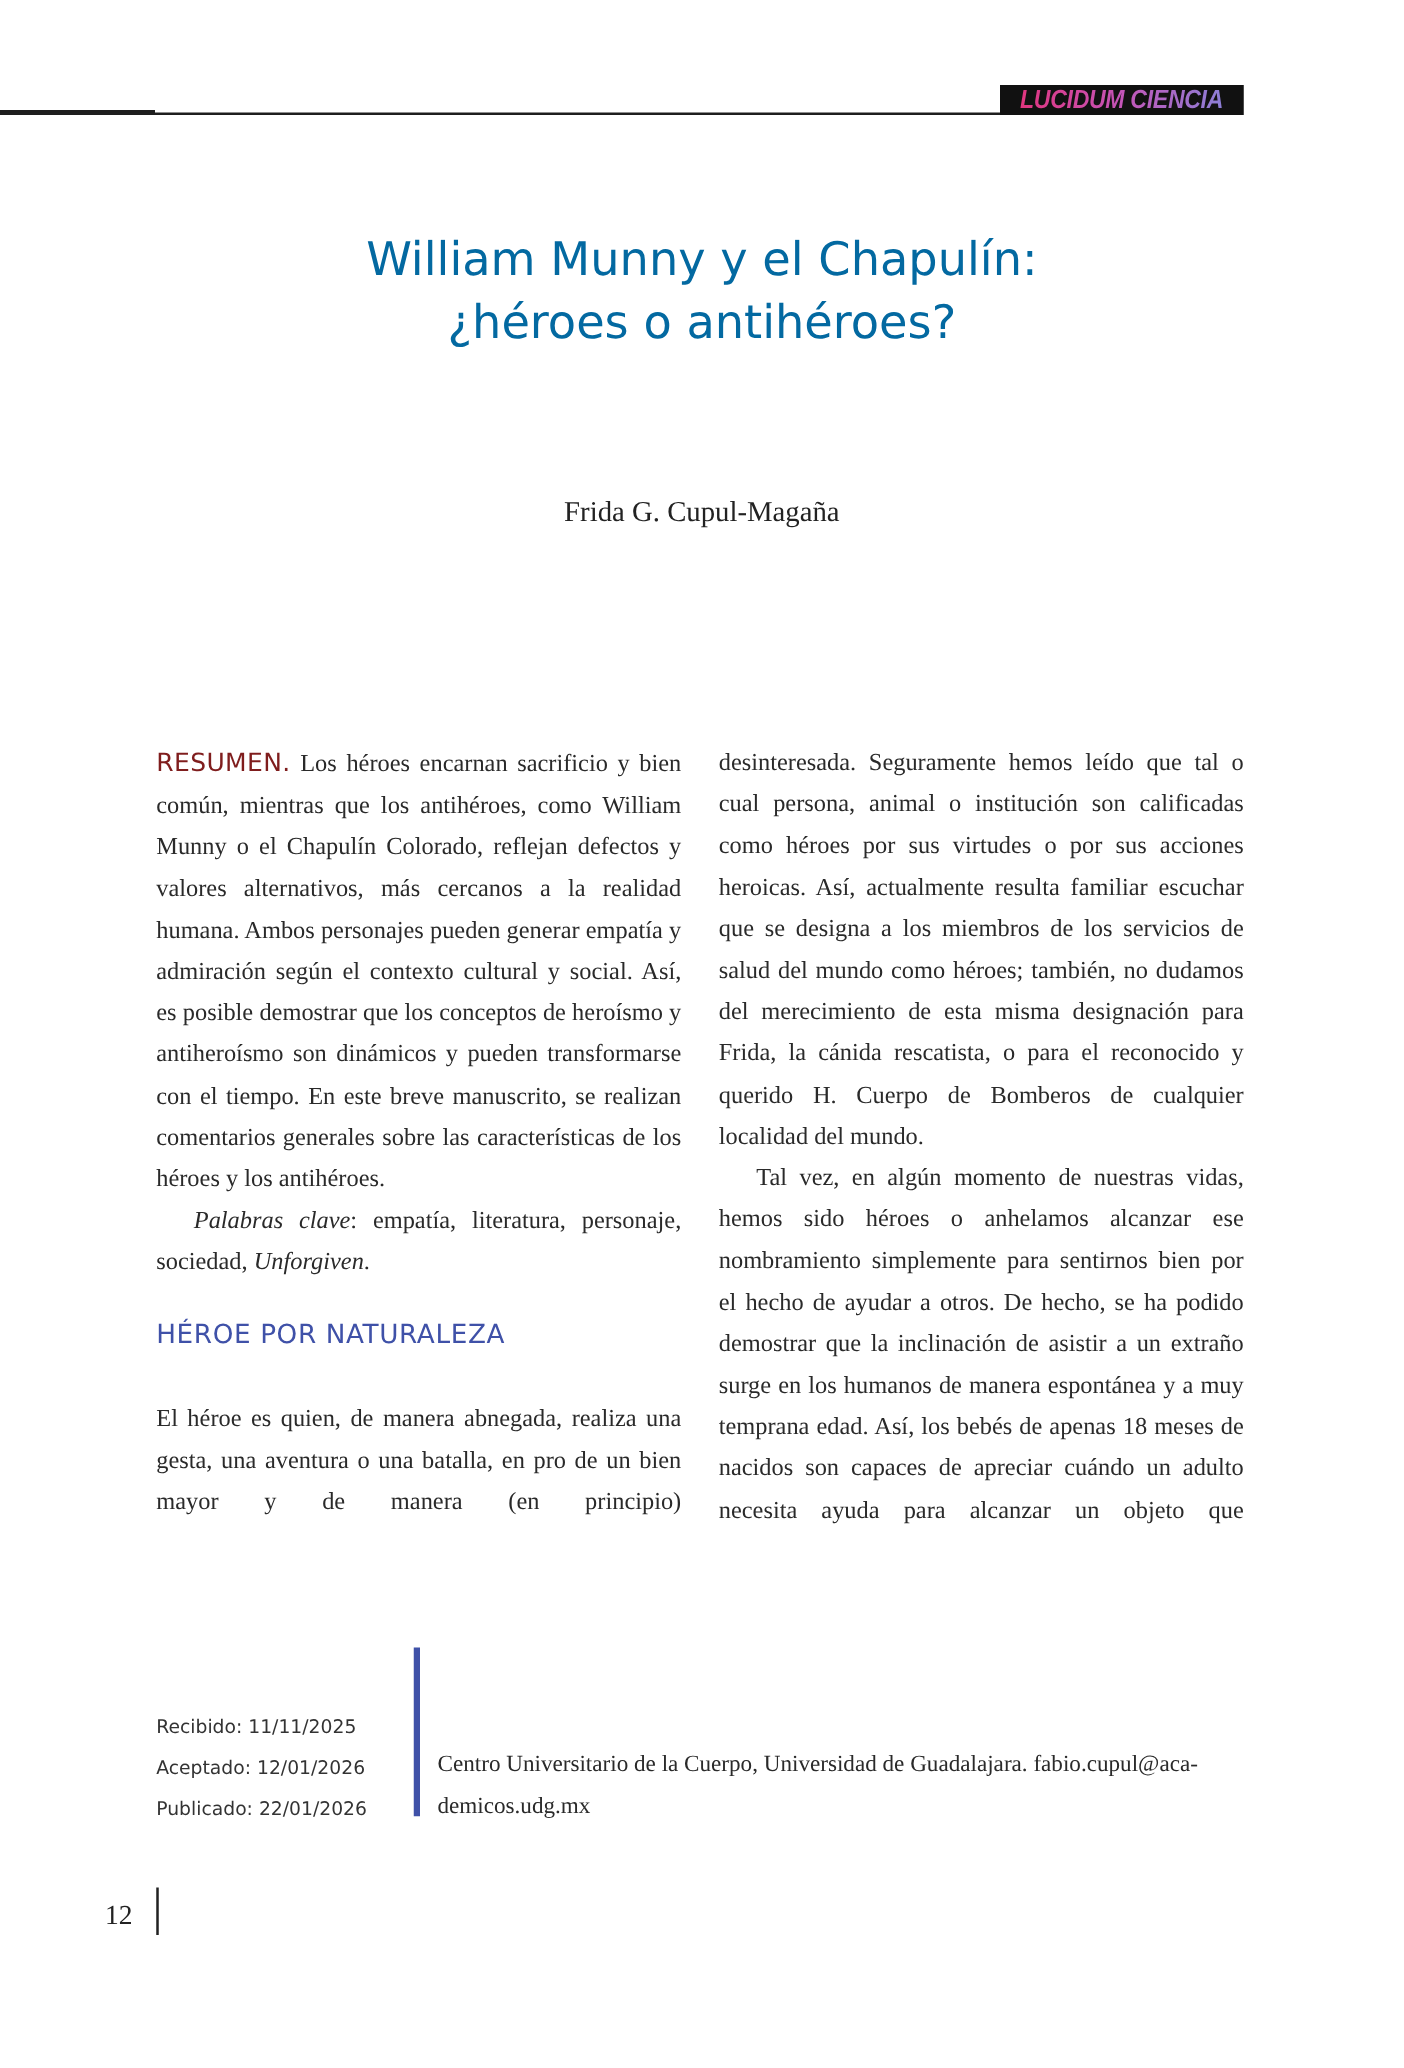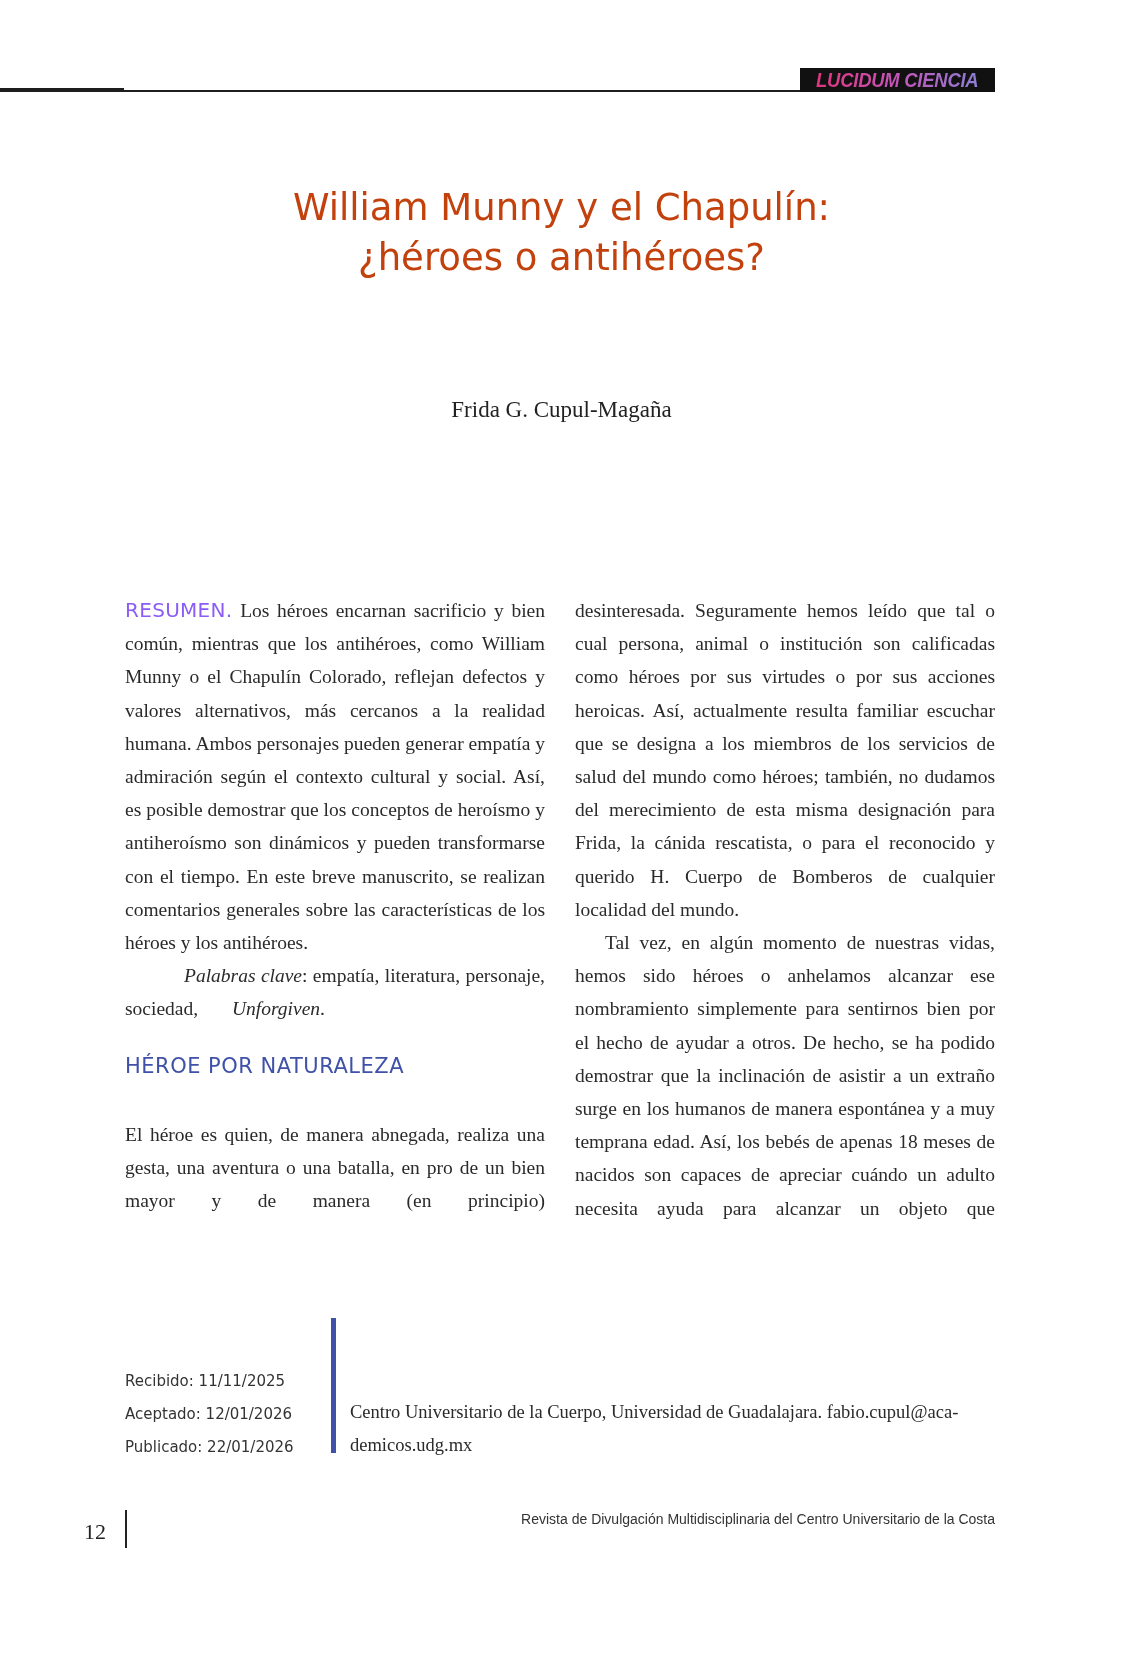--- a/index.html
+++ b/index.html
@@ -18,35 +18,35 @@
     .brand span {
       font-family: "Liberation Sans", "DejaVu Sans", sans-serif; font-weight: bold; font-size: 21px;
       letter-spacing: -0.3px; transform: scaleX(0.88); display: inline-block; white-space: nowrap;
       background: linear-gradient(90deg, #e0357f 0%, #c455b8 50%, #8c7fd6 100%);
       -webkit-background-clip: text; background-clip: text; color: transparent;
     }
 
     
     .title {
       position: absolute; left: 0; width: 1123px; top: 183px; text-align: center;
-      color: #c2410c; font-size: 37px; line-height: 50px; font-weight: normal;
+      color: #0369a1; font-size: 37px; line-height: 50px; font-weight: normal;
     }
     .author {
       position: absolute; left: 0; width: 1123px; top: 397px; text-align: center;
       color: #222; font-size: 23px;
     }
 
     
     .col { position: absolute; top: 594px; width: 420px; color: #2a2a2a; font-size: 19.5px; line-height: 33.2px; text-align: justify; }
     .col-left { left: 125px; }
     .col-right { left: 575px; }
     .col p { margin: 0; hyphens: manual; }
     .indent { text-indent: 30px; }
-    .kw-label, .kw-italic { font-style: italic; margin-left: 29px; }
-    .lead-label { color: #8b5cf6; font-size: 20px; letter-spacing: 0.3px; }
+    .kw-label, .kw-italic { font-style: italic; }
+    .lead-label { color: #7f1d1d; font-size: 20px; letter-spacing: 0.3px; }
     .section-heading {
       color: #3f51a8; font-size: 21px; letter-spacing: 0.5px; margin: 20px 0 32px 0 !important; text-align: left;
       line-height: 40px;
     }
     .justify-last { text-align-last: justify; }
 
     
     .dates { position: absolute; left: 125px; top: 1365px; color: #333; font-size: 15px; line-height: 33px; }
     .dates div { white-space: nowrap; }
     .aff-bar { position: absolute; left: 331px; top: 1318px; width: 5px; height: 135px; background: #3f51a8; }
@@ -95,14 +95,13 @@
   <div>Recibido: 11/11/2025</div>
   <div>Aceptado: 12/01/2026</div>
   <div>Publicado: 22/01/2026</div>
 </div>
 <div class="aff-bar"></div>
 <div class="affiliation serif">Centro Universitario de la Cuerpo, Universidad de Guadalajara. fabio.cupul@aca­demicos.udg.mx</div>
 
 <div class="page-number serif">12</div>
 <div class="footer-bar"></div>
 <div class="footer-meta cond">
-  <div>Revista de Divulgación Multidisciplinaria del Centro Universitario de la Costa</div>
 </div>
 
 </body></html>

